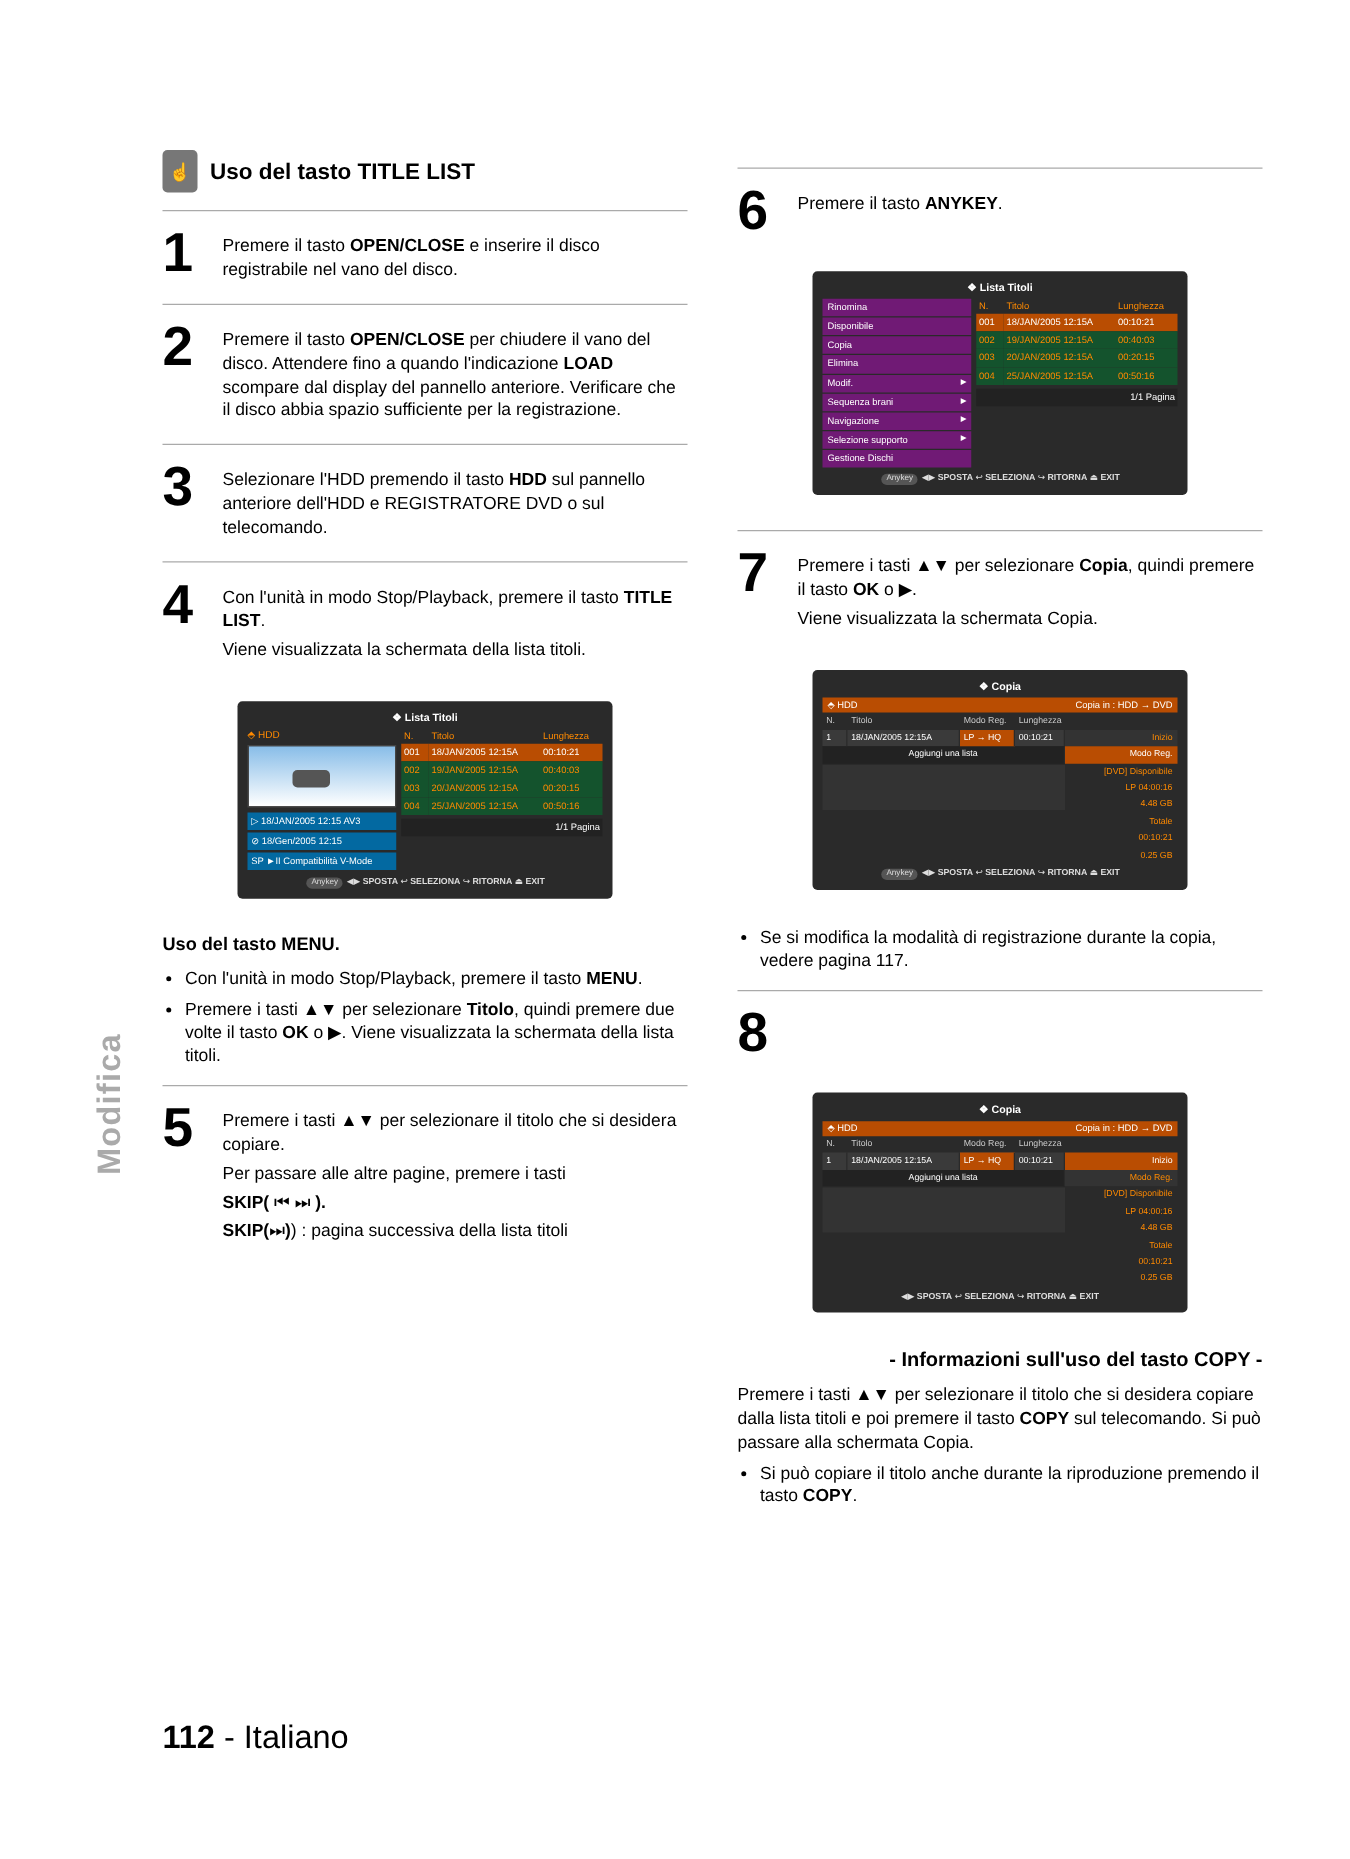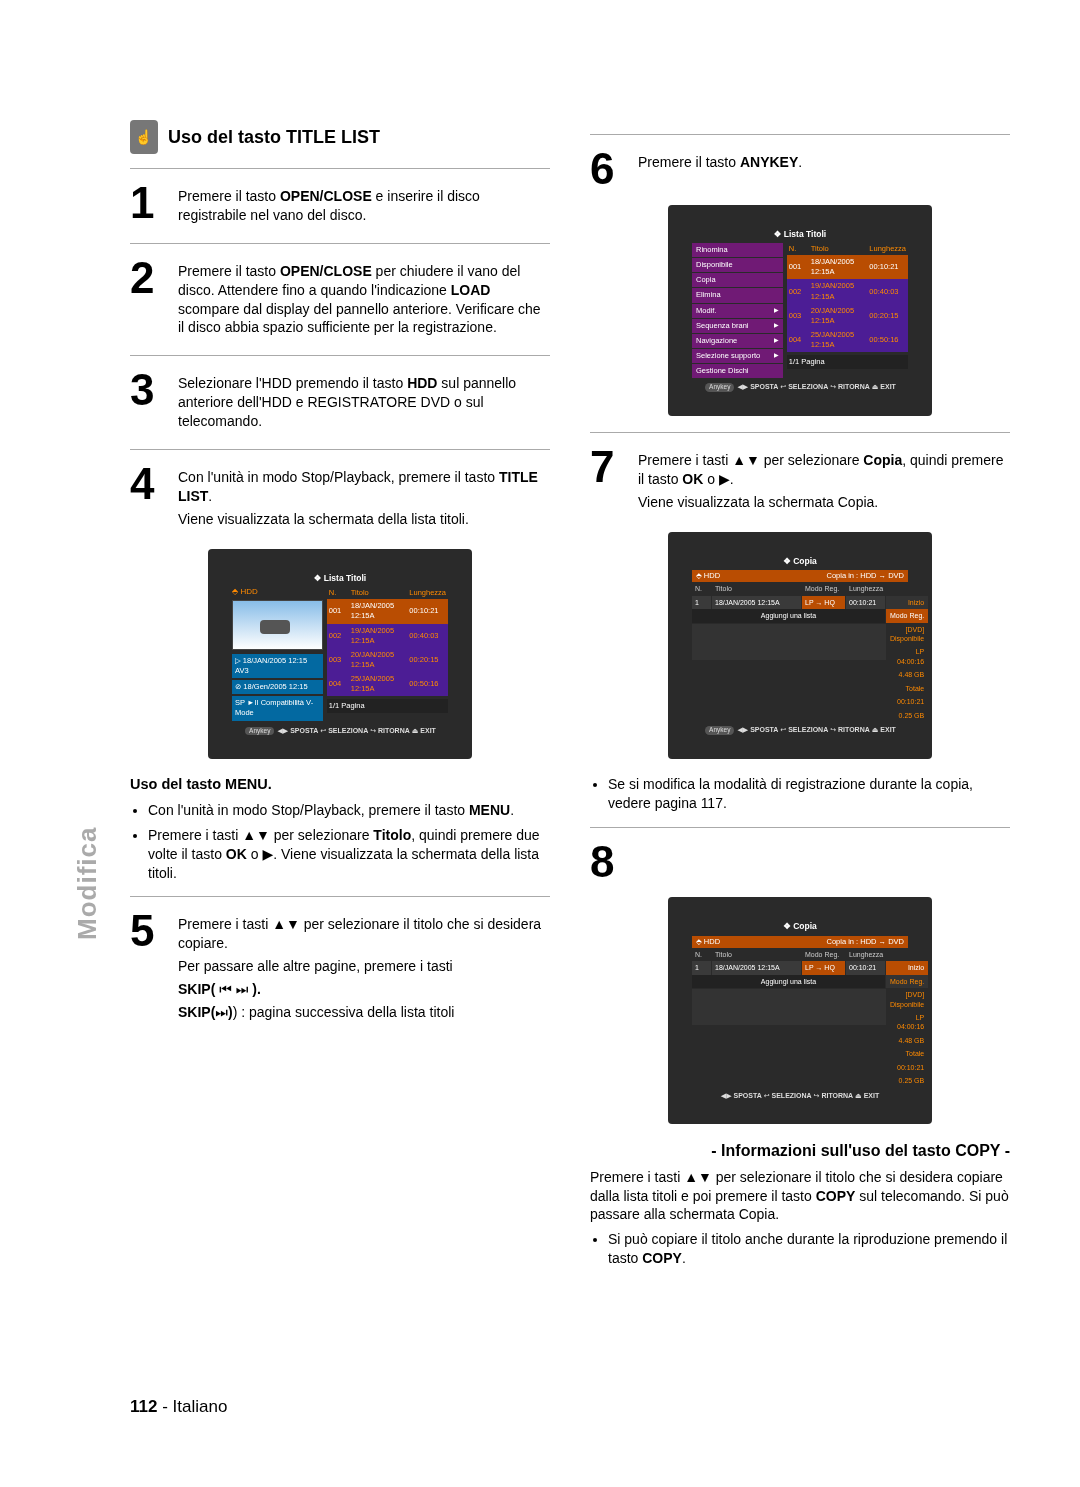--- a/index.html
+++ b/index.html
@@ -36,45 +36,45 @@
   ul.bullets { list-style: disc; padding-left: 18px; margin: 6px 0; font-size: 14px; }
   ul.bullets li { margin-bottom: 6px; }
 
   .sidebar-tab {
     position: absolute; left: 70px; top: 940px;
     transform: rotate(-90deg); transform-origin: left top;
     font-size: 26px; font-weight: bold; color: #aaa; letter-spacing: 1px;
   }
 
   .page-footer {
-    position: absolute; left: 130px; bottom: 68px;
-    font-size: 17px;
+    position: absolute; left: 130px; bottom: 80px;
+    font-size: 26px;
   }
   .page-footer .pn { font-weight: bold; }
 
   
   .ui-panel {
     background: #2a2a2a; color: #fff; font-size: 8px;
-    border-radius: 4px; padding: 24px; margin: 16px auto;
-    width: 264px;
+    border-radius: 4px; padding: 8px; margin: 28px auto;
+    width: 300px;
   }
   .ui-panel .ui-head { text-align: center; font-weight: bold; margin-bottom: 3px; font-size: 8.5px;}
   .ui-panel .ui-sub-orange { color: #ff8a00; font-size: 8px; margin-bottom: 2px; }
   .ui-body { display: flex; gap: 4px; }
   .ui-left { flex: 0 0 42%; font-size: 7.5px; }
   .ui-right { flex: 1; }
   .thumb { background: linear-gradient(#88bde8,#fff); height: 50px; border: 1px solid #444; margin-bottom: 4px; position:relative;}
   .thumb::after{content:"";position:absolute;left:30%;top:40%;width:30px;height:14px;background:#555;border-radius:4px;}
   .meta-line { background:#0369a1; padding:2px 3px; margin-bottom:2px;}
   table.ui-table { width: 100%; border-collapse: collapse; font-size: 7.5px;}
   table.ui-table th { color:#ff8a00; text-align:left; padding:1px 2px; font-weight:normal;}
-  table.ui-table td { background:#4c1d95; padding:2px; color:#ff8a00;}
+  table.ui-table td { background:#14532d; padding:2px; color:#ff8a00;}
   table.ui-table td:first-child{color:#ff8a00;width:22px;}
   table.ui-table tr.sel td { background:#b94d02; color:#fff;}
-  .ui-foot { background:#222; text-align:left; font-size:7.5px; padding:2px; margin-top:3px;}
+  .ui-foot { background:#222; text-align:right; font-size:7.5px; padding:2px; margin-top:3px;}
   .ui-ctrl { text-align:center; font-size:7px; padding:3px 0 0 0; color:#ddd;}
   .pill { display:inline-block;background:#555;border-radius:6px;padding:0 4px;margin:0 1px;font-size:6.5px;}
 
   .menu-list { width: 42%; }
   .menu-list div { background:#701a75; padding:2px 4px; margin-bottom:1px; font-size:7.5px;}
   .menu-list div.arrow::after{content:"▶";float:right;font-size:6px;}
 
   .copy-strip{background:#b94d02;color:#fff;padding:1px 4px;font-size:7.5px;display:flex;justify-content:space-between;}
   .copy-row{display:flex;font-size:7px;background:#3a3a3a;}
   .copy-row span{padding:2px 3px;border-right:1px solid #2a2a2a;}

